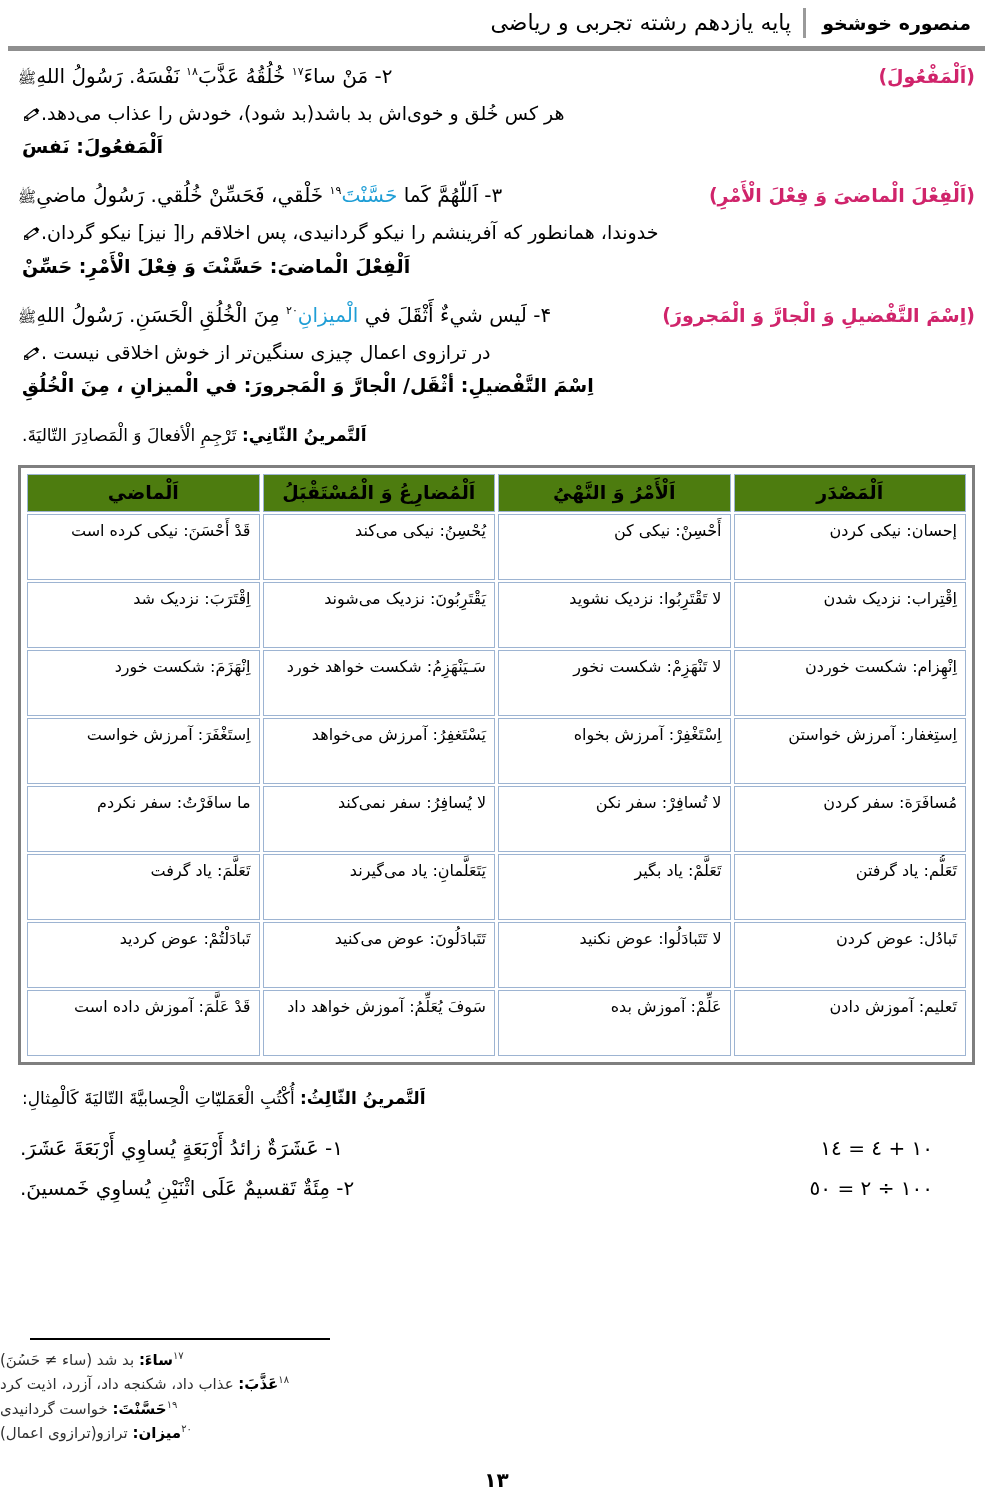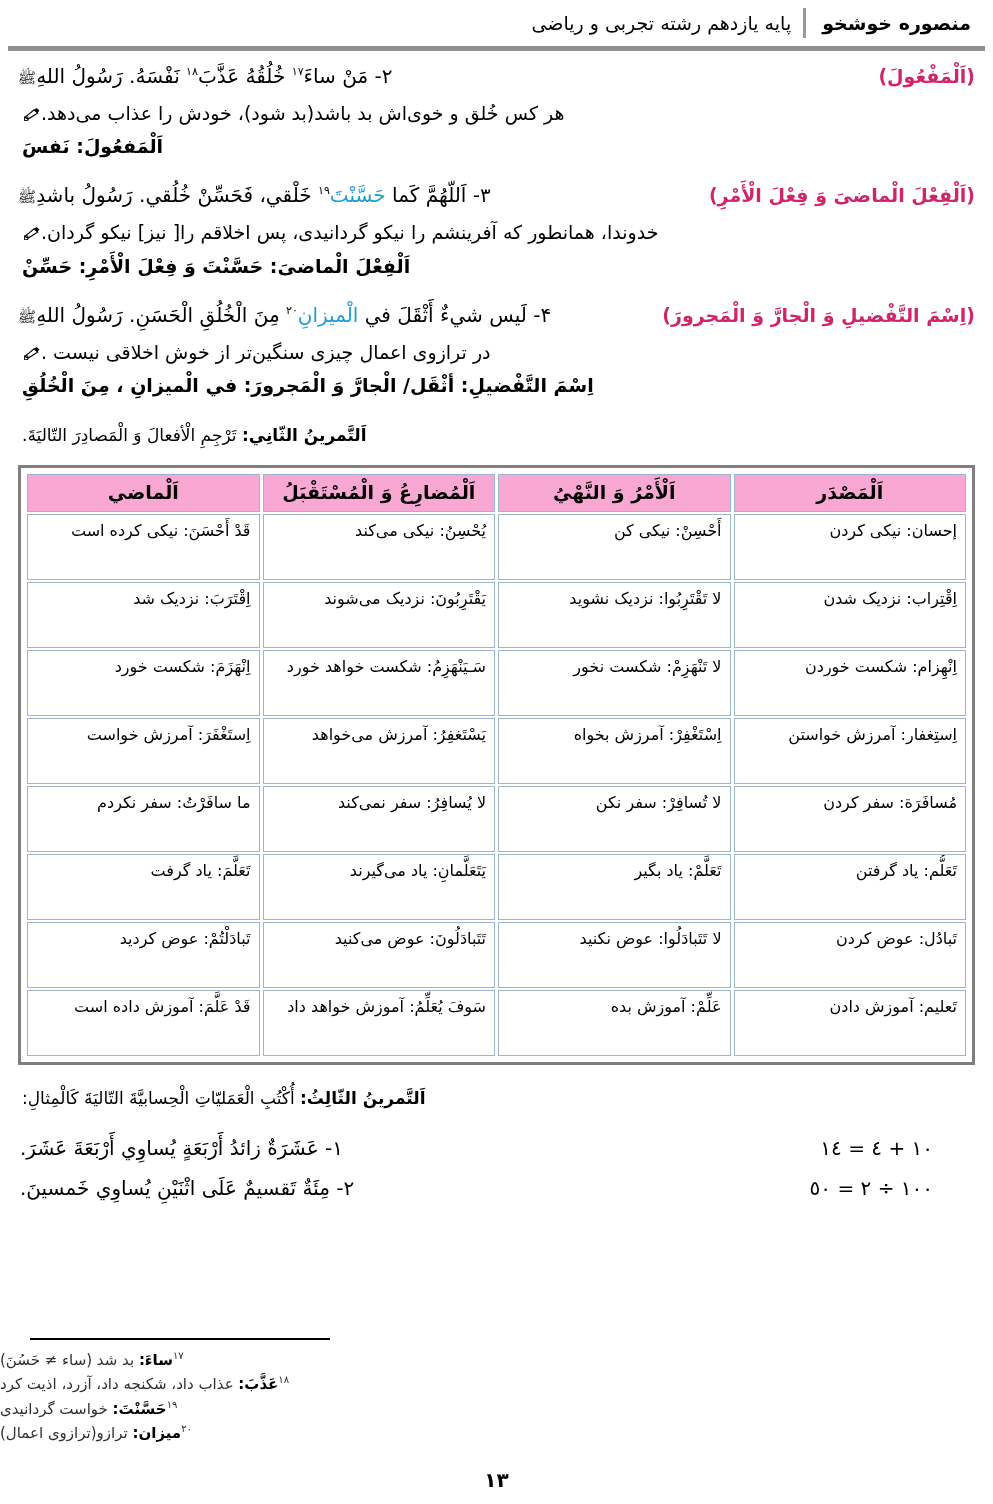--- a/index.html
+++ b/index.html
@@ -40,21 +40,21 @@
     white-space: nowrap;
     line-height: 1;
   }
   .header-divider {
     width: 3px;
     height: 30px;
     background: #9a9a9a;
     margin: 0 2px;
   }
   .header-subject {
-    font-size: 19px;
+    font-size: 22px;
     color: #000000;
     white-space: nowrap;
     padding: 0 10px;
     line-height: 1;
   }
   .header-rule {
     position: absolute;
     top: 46px;
     right: 8px;
     left: 8px;
@@ -156,21 +156,21 @@
     box-sizing: border-box;
   }
   table.conj-table {
     width: 100%;
     border-collapse: separate;
     border-spacing: 3px 2px;
     table-layout: fixed;
     direction: rtl;
   }
   table.conj-table th {
-    background: #f9a8d4;
+    background: #4d7c0f;
     border: 1px solid #9db4d2;
     font-size: 19px;
     font-weight: bold;
     padding: 6px 6px 8px 6px;
     text-align: center;
     white-space: nowrap;
   }
   table.conj-table td {
     border: 1px solid #9db4d2;
     font-size: 16px;
@@ -279,21 +279,21 @@
     <div class="line-answer">اَلْمَفعُولَ: نَفسَ</div>
   </div>
 
   <div class="qa-block">
     <div class="line-arabic">
       <span class="grammar-tag">(اَلْفِعْلَ الْماضیَ وَ فِعْلَ الْأَمْرِ)</span>
       <span class="arabic-sentence">
         <span>٣-</span>
         <span>اَللّهُمَّ کَما</span>
         <span class="hl">حَسَّنْتَ</span><span class="sup-note">١٩</span>
-        <span>خَلْقي، فَحَسِّنْ خُلُقي. رَسُولُ باشدِ</span><span class="salla">ﷺ</span>
+        <span>خَلْقي، فَحَسِّنْ خُلُقي. رَسُولُ ماضیِ</span><span class="salla">ﷺ</span>
       </span>
     </div>
     <div class="line-translation trans-wrap">
       <span class="trans-inner">
         <span>خدوندا، همانطور که آفرینشم را نیکو گردانیدی، پس اخلاقم را[ نیز] نیکو گردان.</span><span class="pencil-icon"><svg viewBox="0 0 20 16" width="17" height="14">
               <path d="M1 12 L12 3 L16 7 L5 14 Z" fill="none" stroke="#000" stroke-width="1.4"></path>
               <path d="M12 3 L15 1 L18 4 L16 7 Z" fill="#000"></path>
               <rect x="0.5" y="11.5" width="4" height="4" fill="none" stroke="#000" stroke-width="1.1"></rect>
             </svg></span>
       </span>

